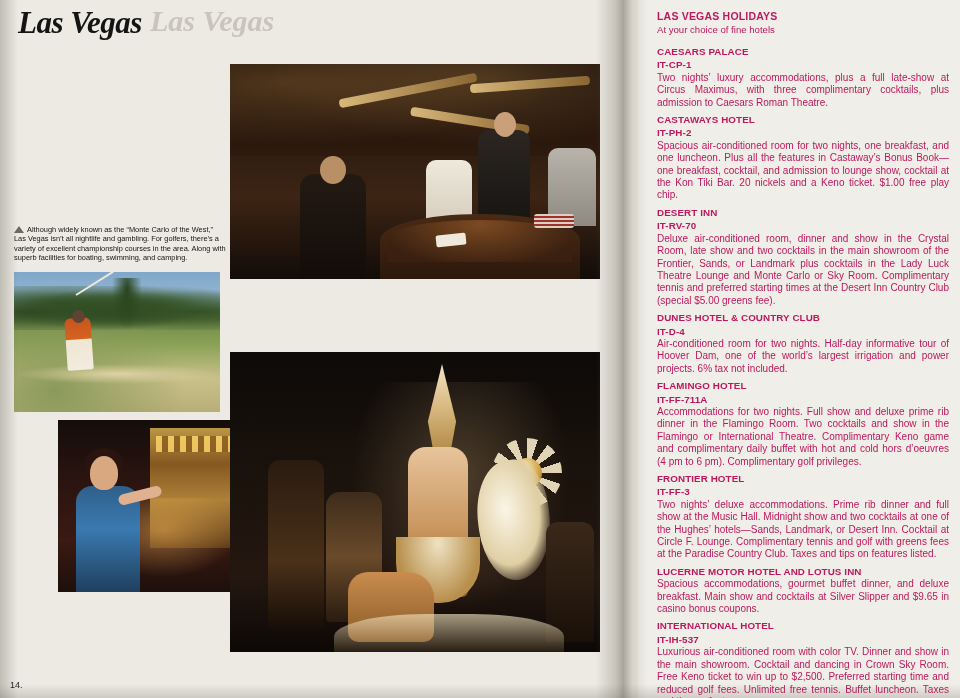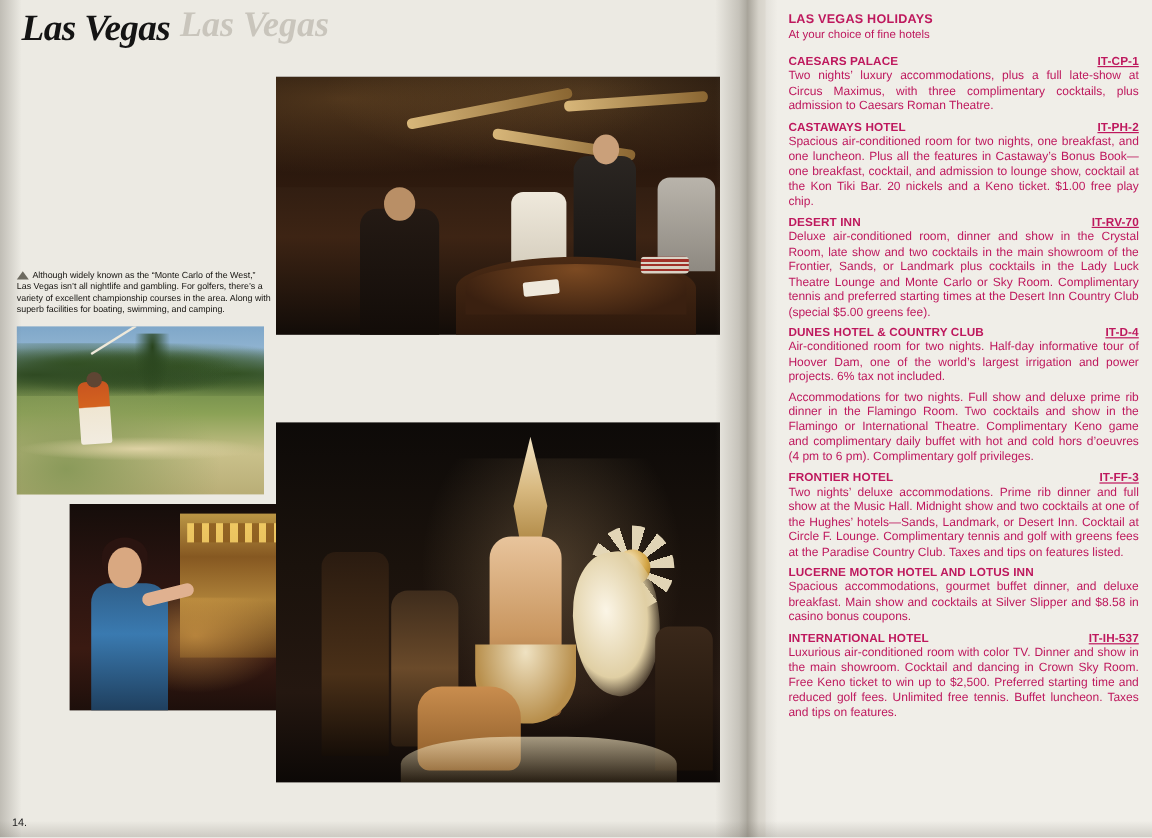--- a/index.html
+++ b/index.html
@@ -350,23 +350,24 @@
   }
   .hotel { margin-bottom: 2px; }
   .hotel-head {
     display: flex;
     justify-content: space-between;
     align-items: baseline;
     font-size: 9.8px;
     font-weight: bold;
     line-height: 13.4px;
     letter-spacing: 0.1px;
+    flex-direction: column;
   }
   .hotel-name { white-space: nowrap; }
-  .hotel-code { white-space: nowrap; text-decoration: underline; }
+  .hotel-code { white-space: nowrap; }
   .hotel-desc {
     font-size: 10px;
     line-height: 12.4px;
     text-align: justify;
     margin-bottom: 4px;
     -webkit-hyphens: none;
     hyphens: none;
   }
   .folio {
     position: absolute;
@@ -479,37 +480,41 @@
 
     <div class="hotel">
       <div class="hotel-head">
         <span class="hotel-name">DUNES HOTEL &amp; COUNTRY CLUB</span>
         <span class="hotel-code">IT-D-4</span>
       </div>
       <div class="hotel-desc">Air-conditioned room for two nights. Half-day informative tour of Hoover Dam, one of the world’s largest irrigation and power projects. 6% tax not included.</div>
     </div>
 
     <div class="hotel">
+      <div class="hotel-head">
+        <span class="hotel-name">FLAMINGO HOTEL</span>
+        <span class="hotel-code">IT-FF-711A</span>
+      </div>
       <div class="hotel-desc">Accommodations for two nights. Full show and deluxe prime rib dinner in the Flamingo Room. Two cocktails and show in the Flamingo or International Theatre. Complimentary Keno game and complimentary daily buffet with hot and cold hors d’oeuvres (4 pm to 6 pm). Complimentary golf privileges.</div>
     </div>
 
     <div class="hotel">
       <div class="hotel-head">
         <span class="hotel-name">FRONTIER HOTEL</span>
         <span class="hotel-code">IT-FF-3</span>
       </div>
       <div class="hotel-desc">Two nights’ deluxe accommodations. Prime rib dinner and full show at the Music Hall. Midnight show and two cocktails at one of the Hughes’ hotels—Sands, Landmark, or Desert Inn. Cocktail at Circle F. Lounge. Complimentary tennis and golf with greens fees at the Paradise Country Club. Taxes and tips on features listed.</div>
     </div>
 
     <div class="hotel">
       <div class="hotel-head">
         <span class="hotel-name">LUCERNE MOTOR HOTEL AND LOTUS INN</span>
         <span class="hotel-code"></span>
       </div>
-      <div class="hotel-desc">Spacious accommodations, gourmet buffet dinner, and deluxe breakfast. Main show and cocktails at Silver Slipper and $8.58 in casino bonus coupons.</div>
+      <div class="hotel-desc">Spacious accommodations, gourmet buffet dinner, and deluxe breakfast. Main show and cocktails at Silver Slipper and $9.65 in casino bonus coupons.</div>
     </div>
 
     <div class="hotel">
       <div class="hotel-head">
         <span class="hotel-name">INTERNATIONAL HOTEL</span>
         <span class="hotel-code">IT-IH-537</span>
       </div>
       <div class="hotel-desc">Luxurious air-conditioned room with color TV. Dinner and show in the main showroom. Cocktail and dancing in Crown Sky Room. Free Keno ticket to win up to $2,500. Preferred starting time and reduced golf fees. Unlimited free tennis. Buffet luncheon. Taxes and tips on features.</div>
     </div>
   </div>

